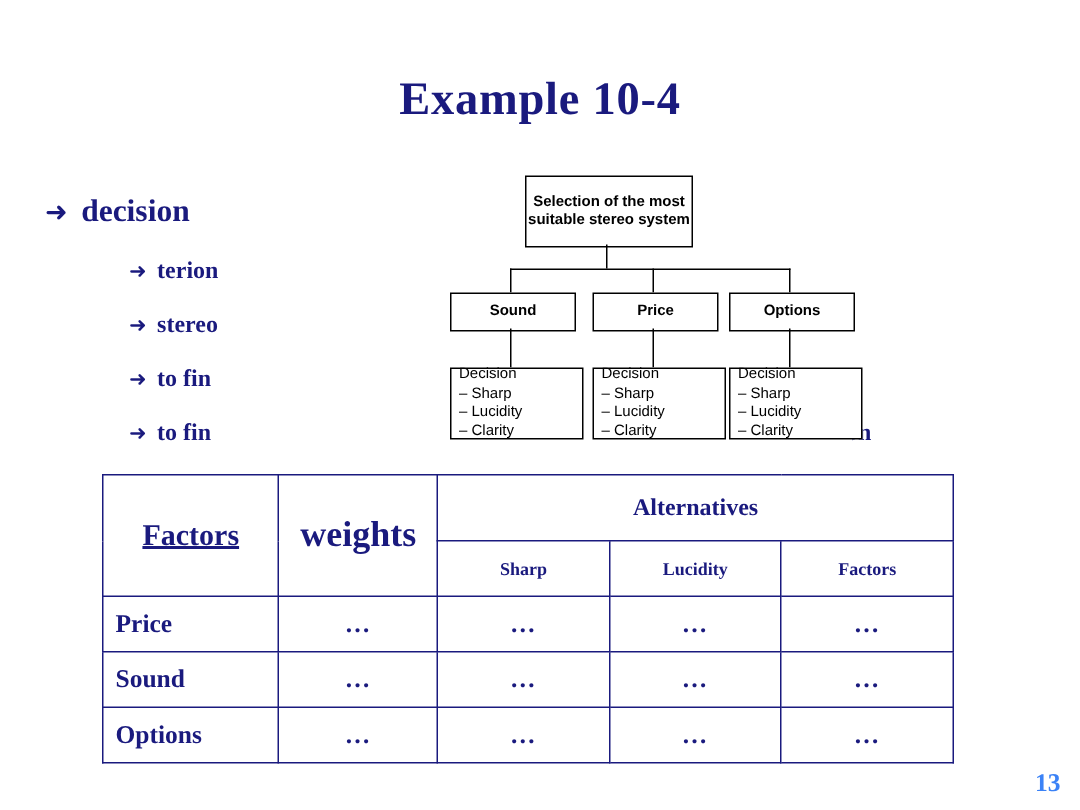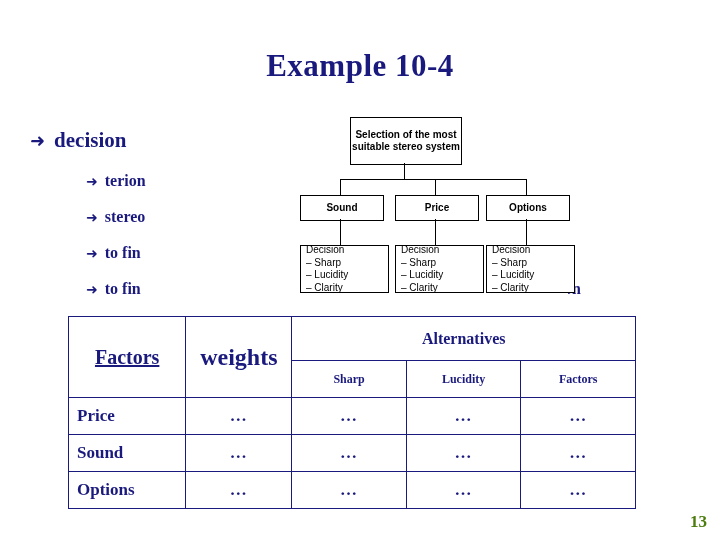--- a/index.html
+++ b/index.html
@@ -118,21 +118,21 @@
   .tbl .body td{height:36px;font-size:17px;}
   .tbl .body td.lbl{text-align:left;padding-left:8px;}
   .dots{font-size:17px;letter-spacing:1px;}
 
   
   .pagenum{
     position:absolute;
     right:13px;bottom:8px;
     font-size:17px;
     font-weight:bold;
-    color:#4d7c0f;
+    color:#3b82f6;
     font-family:"Liberation Serif", serif;
   }
 </style>
 </head>
 <body>
 
 <div class="slide">
 
   <div class="title">Example 10-4</div>
 

